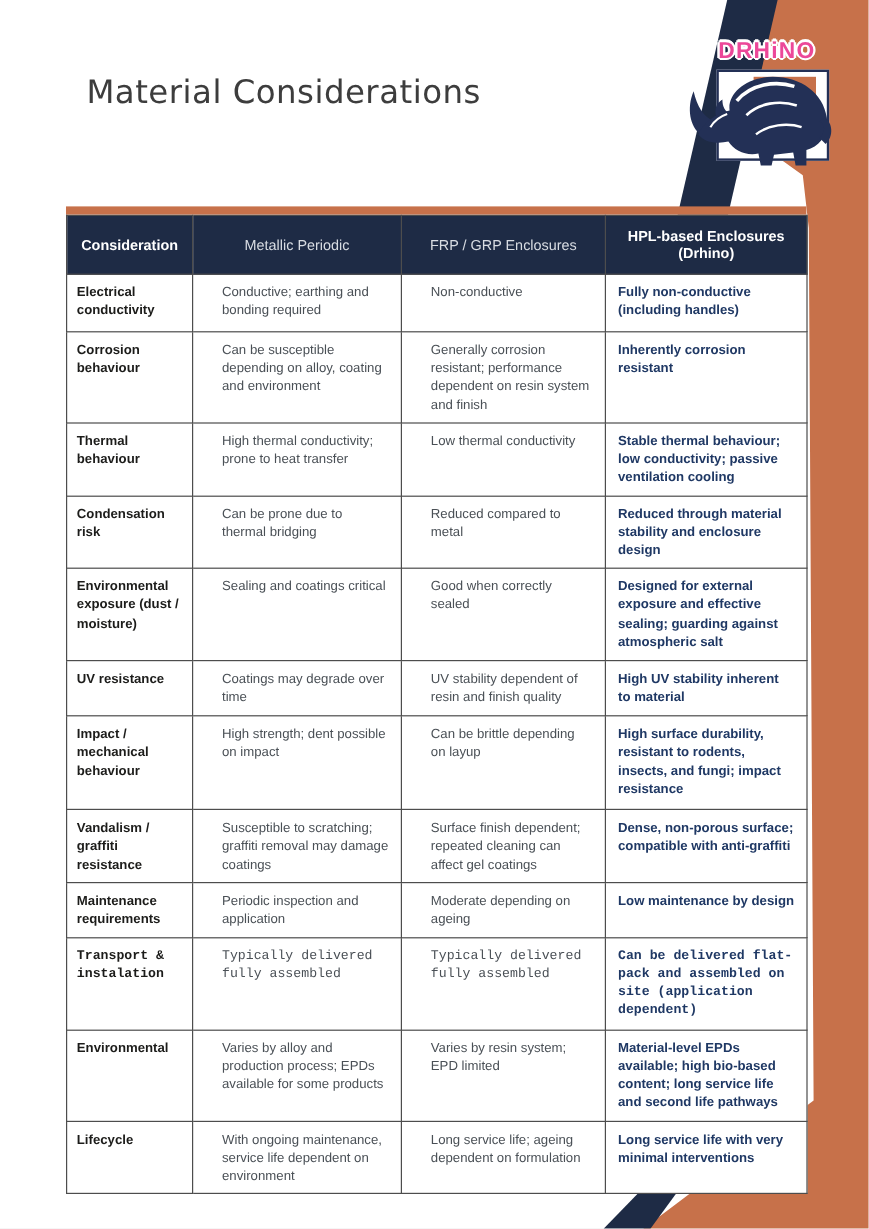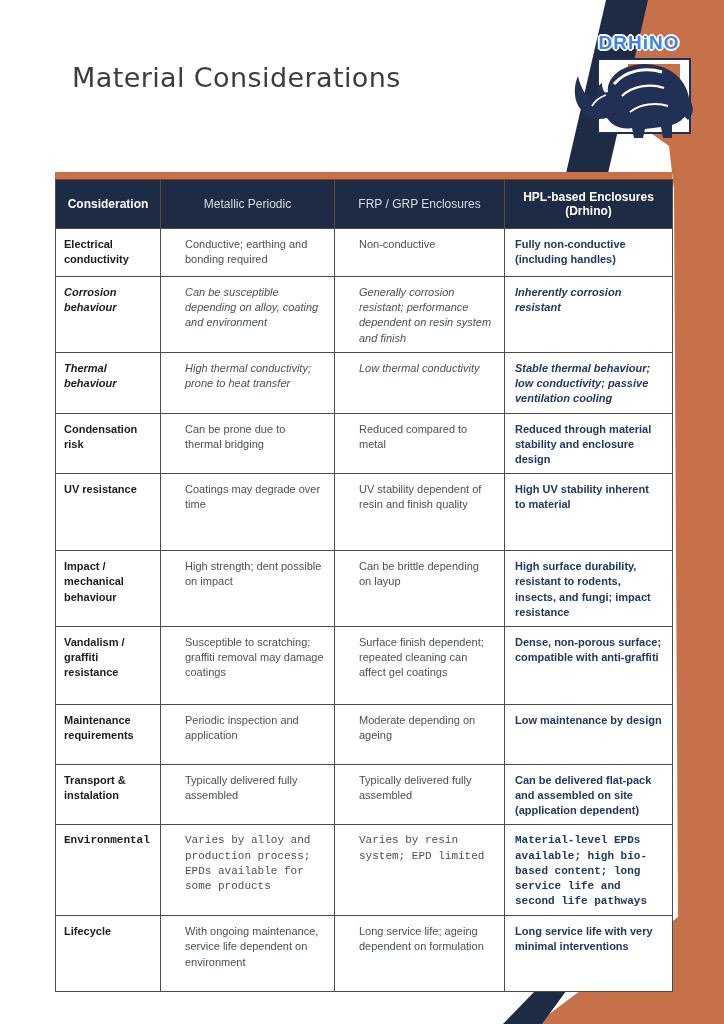--- a/index.html
+++ b/index.html
@@ -20,21 +20,21 @@
     font-weight:400;
     font-size:27px;line-height:41px;
     color:#3d3d3d;letter-spacing:0.4px;
   }
 
   
   .logo{position:absolute;left:570px;top:30px;width:134px;height:118px;z-index:2;}
   .logo-word{
     position:absolute;left:14px;top:2px;width:110px;
     font-size:19px;font-weight:bold;letter-spacing:1px;
-    color:#3b82f6;text-align:center;
+    color:#ec4899;text-align:center;
     text-shadow:-2px 0 #fff,2px 0 #fff,0 -2px #fff,0 2px #fff,-1px -1px #fff,1px 1px #fff,1px -1px #fff,-1px 1px #fff;
   }
   .logo-box{
     position:absolute;left:27px;top:28px;width:94px;height:76px;
     background:#ffffff;border:2px solid #233056;box-sizing:border-box;
   }
   .logo-inner-square{
     position:absolute;left:58px;top:34px;width:52px;height:48px;
     background:#c7714a;
   }
@@ -57,22 +57,22 @@
   th.light{font-weight:normal;color:#d9dde3;}
   td{
     vertical-align:top;text-align:left;
     font-size:11px;line-height:1.38;
     padding:8px 10px 6px 10px;
   }
   td.c-consideration{font-weight:bold;color:#1c1c1a;padding-left:8px;padding-right:6px;}
   td.c-plain{color:#4a5056;padding-left:24px;}
   td.c-hpl{font-weight:bold;color:#1f3864;}
   tbody tr:nth-child(1){height:48px;}
-  tbody tr:nth-child(2){height:75px;font-style:italic;}
-  tbody tr:nth-child(3){height:61px;font-style:italic;}
+  tbody tr:nth-child(2){height:75px;}
+  tbody tr:nth-child(3){height:61px;}
   tbody tr:nth-child(4){height:60px;}
   tbody tr:nth-child(5){height:77px;}
   tbody tr:nth-child(6){height:46px;}
   tbody tr:nth-child(7){height:78px;}
   tbody tr:nth-child(8){height:60px;}
   tbody tr:nth-child(9){height:46px;}
   tbody tr:nth-child(10){height:77px;font-family:Liberation Mono, monospace;}
   tbody tr:nth-child(11){height:76px;}
   tbody tr:nth-child(12){height:58px;}
 </style>
@@ -144,20 +144,26 @@
           <td class="c-plain">Low thermal conductivity</td>
           <td class="c-hpl">Stable thermal behaviour; low conductivity; passive ventilation cooling</td>
         </tr>
         <tr>
           <td class="c-consideration">Condensation risk</td>
           <td class="c-plain">Can be prone due to thermal bridging</td>
           <td class="c-plain">Reduced compared to metal</td>
           <td class="c-hpl">Reduced through material stability and enclosure design</td>
         </tr>
         <tr>
+          <td class="c-consideration">Environmental exposure (dust / moisture)</td>
+          <td class="c-plain">Sealing and coatings critical</td>
+          <td class="c-plain">Good when correctly sealed</td>
+          <td class="c-hpl">Designed for external exposure and effective sealing; guarding against atmospheric salt</td>
+        </tr>
+        <tr>
           <td class="c-consideration">UV resistance</td>
           <td class="c-plain">Coatings may degrade over time</td>
           <td class="c-plain">UV stability dependent of resin and finish quality</td>
           <td class="c-hpl">High UV stability inherent to material</td>
         </tr>
         <tr>
           <td class="c-consideration">Impact / mechanical behaviour</td>
           <td class="c-plain">High strength; dent possible on impact</td>
           <td class="c-plain">Can be brittle depending on layup</td>
           <td class="c-hpl">High surface durability, resistant to rodents, insects, and fungi; impact resistance</td>

